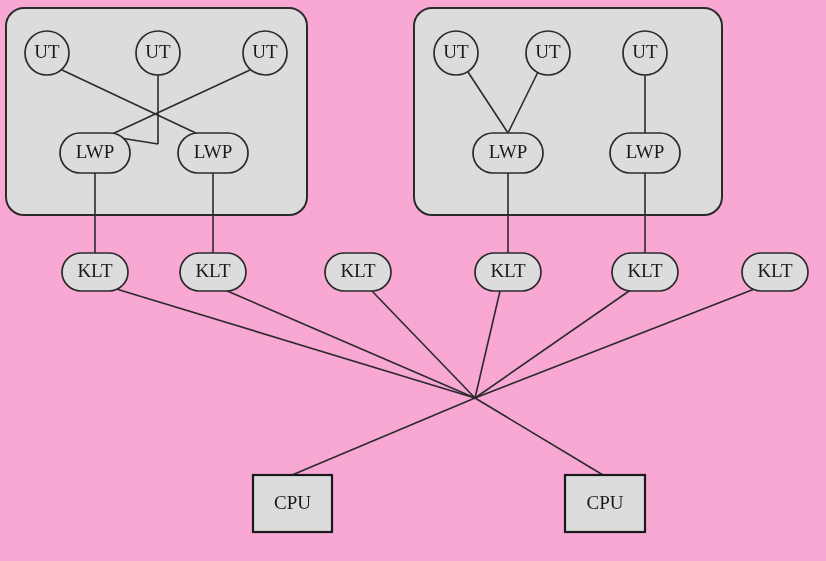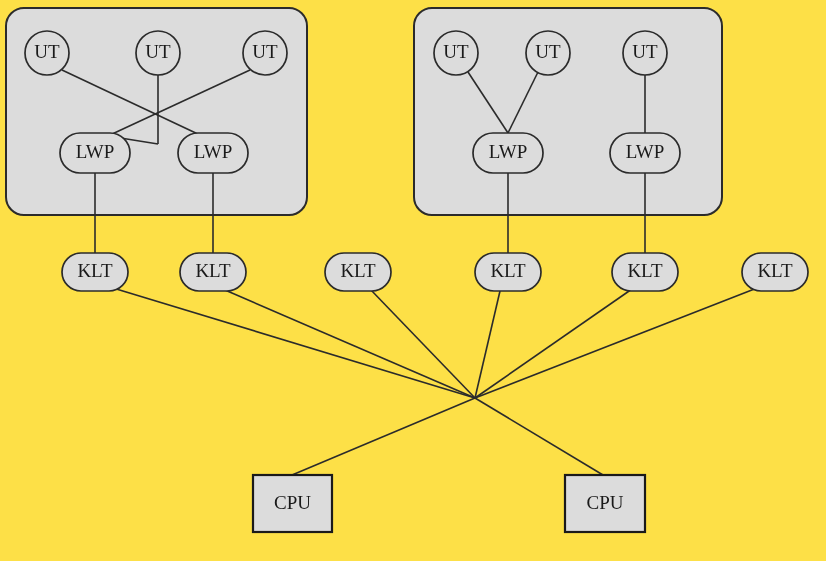--- a/index.html
+++ b/index.html
@@ -10,21 +10,21 @@
   body {
     width: 826px;
     height: 561px;
     font-family: "Liberation Serif", "DejaVu Serif", serif;
     overflow: hidden;
   }
   #diagram-root {
     position: relative;
     width: 826px;
     height: 561px;
-    background: #fde047;
+    background: #f9a8d4;
   }
   svg#scene {
     position: absolute;
     top: 0;
     left: 0;
     width: 826px;
     height: 561px;
     display: block;
   }
   .node-label {

